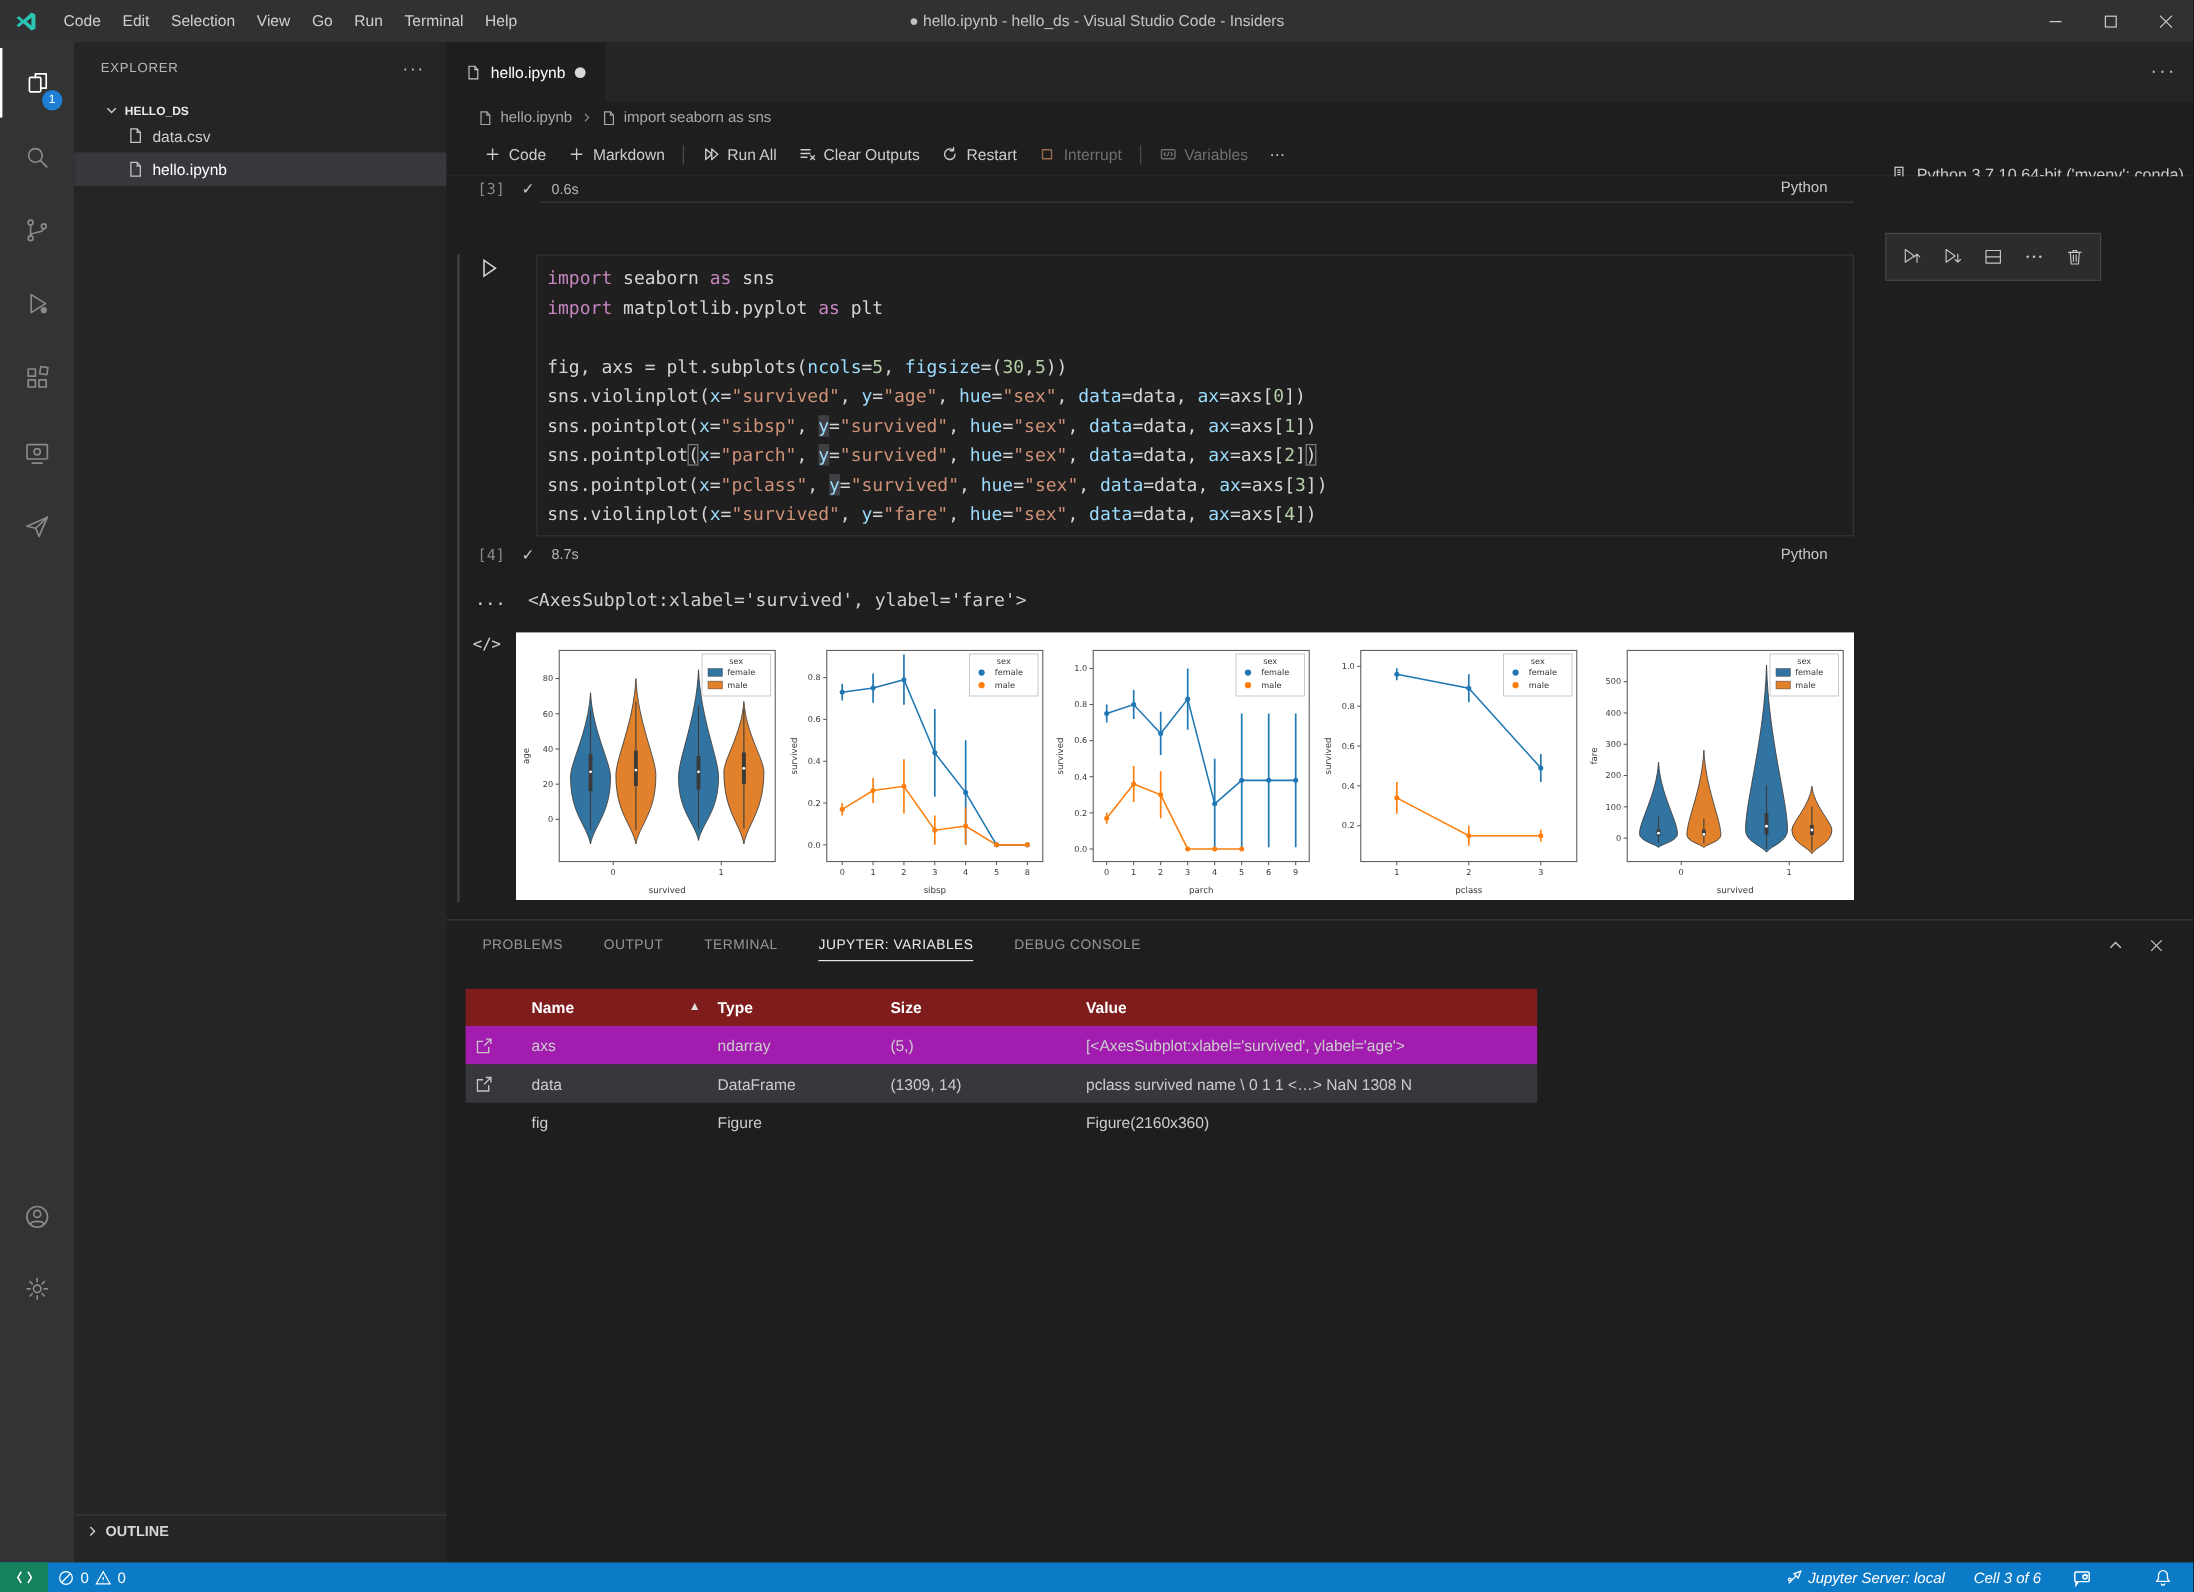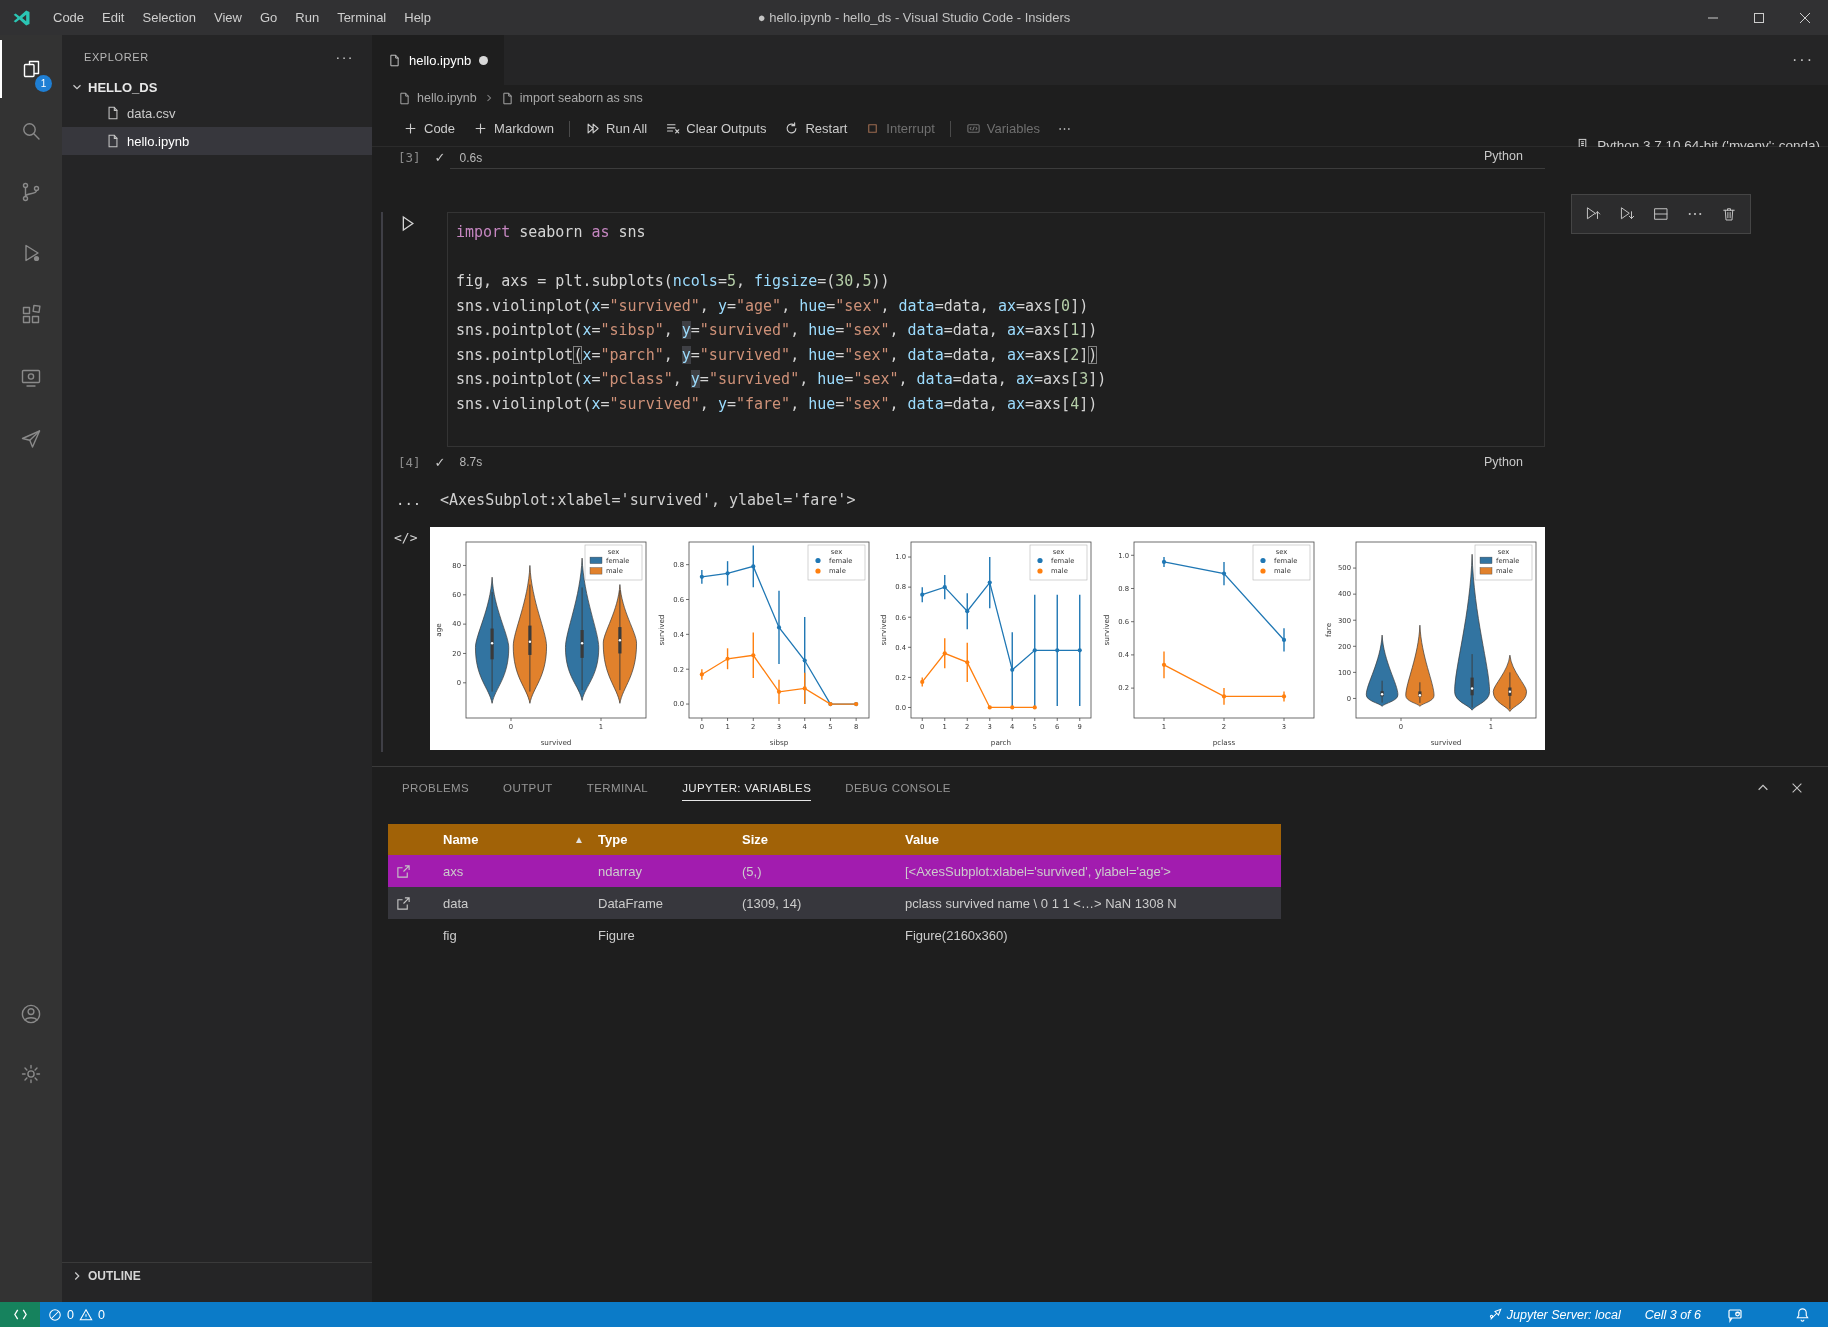--- a/index.html
+++ b/index.html
@@ -18,21 +18,21 @@
   
   #activitybar{position:absolute;left:0;top:35px;width:62px;height:1267px;background:#333333;z-index:20;}
   .act-item{position:absolute;left:0;width:62px;height:58px;display:flex;align-items:center;justify-content:center;color:#8a8a8a;}
   .act-item.active{color:#ffffff;border-left:2px solid #ffffff;}
   .act-badge{position:absolute;right:10px;bottom:6px;background:#1f7fd4;color:#fff;font-size:10px;width:17px;height:17px;border-radius:50%;display:flex;align-items:center;justify-content:center;}
 
   
   #sidebar{position:absolute;left:62px;top:35px;width:310px;height:1267px;background:#252526;z-index:10;}
   #sidebar-header{display:flex;align-items:center;justify-content:space-between;padding:14px 18px 10px 22px;}
   #sidebar-title{font-size:11px;letter-spacing:.6px;color:#b8b8b8;}
-  .tree-section{display:flex;align-items:center;height:24px;padding-left:8px;color:#e8e8e8;font-weight:bold;font-size:13px;gap:4px;}
+  .tree-section{display:flex;align-items:flex-end;height:24px;padding-left:24px;color:#e8e8e8;font-weight:bold;font-size:10px;gap:4px;}
   .tree-row{display:flex;align-items:center;height:28px;padding-left:44px;gap:7px;font-size:13px;color:#cccccc;}
   .tree-row.selected{background:#37373d;color:#ffffff;}
   #outline-section{position:absolute;left:0;bottom:14px;width:310px;border-top:1px solid #3a3a3a;height:26px;display:flex;align-items:center;padding-left:8px;gap:4px;font-weight:bold;font-size:12px;color:#d6d6d6;}
 
   
   #main{position:absolute;left:372px;top:35px;width:1456px;height:1267px;background:#1e1e1e;}
   #tabbar{position:absolute;left:0;top:0;width:1456px;height:50px;background:#252526;display:flex;}
   #tab-active{height:50px;background:#1e1e1e;display:flex;align-items:center;gap:8px;padding:0 16px;font-size:13px;color:#ffffff;}
   #tab-dirty{width:9px;height:9px;border-radius:50%;background:#d8d8d8;}
   #editor-actions{position:absolute;right:14px;top:0;height:50px;display:flex;align-items:center;color:#c5c5c5;font-size:16px;letter-spacing:2px;}
@@ -67,21 +67,21 @@
 
   
   #panel{position:absolute;left:0;top:731px;width:1456px;height:536px;background:#1e1e1e;border-top:1px solid #3b3b3b;}
   #panel-tabs{display:flex;align-items:center;height:42px;padding-left:30px;gap:34px;}
   .panel-tab{font-size:11.5px;letter-spacing:.4px;color:#969696;position:relative;height:42px;display:flex;align-items:center;}
   .panel-tab.active{color:#eaeaea;}
   .panel-tab.active::after{content:"";position:absolute;left:0;right:0;bottom:8px;height:1.5px;background:#e7e7e7;}
   #panel-actions{position:absolute;right:24px;top:0;height:42px;display:flex;align-items:center;gap:20px;color:#c5c5c5;}
   #vars-table{position:absolute;left:16px;top:57px;width:893px;}
   .vt-row{position:relative;height:32px;display:flex;align-items:center;font-size:13px;color:#cccccc;}
-  .vt-header{height:31px;font-weight:bold;color:#ffffff;background:#a16207;}
+  .vt-header{height:31px;font-weight:bold;color:#ffffff;background:#7f1d1d;}
   .vt-name{position:absolute;left:55px;}
   .vt-type{position:absolute;left:210px;}
   .vt-sort{position:absolute;left:186px;font-size:10px;color:#e0e0e0;}
   .vt-size{position:absolute;left:354px;}
   .vt-value{position:absolute;left:517px;white-space:nowrap;overflow:hidden;max-width:370px;}
   .vt-icon{position:absolute;left:8px;color:#c5c5c5;display:flex;}
 
   
   #statusbar{position:absolute;left:0;top:1302px;width:1828px;height:25px;background:#0b7bc8;display:flex;align-items:center;color:#ffffff;font-size:12.5px;z-index:40;}
   #remote-indicator{width:40px;height:25px;background:#16825d;display:flex;align-items:center;justify-content:center;}
@@ -378,20 +378,21 @@
         </div>
 
       <div id="cell-run-btn">
         <svg width="19" height="19" viewBox="0 0 16 16" fill="none" stroke="currentColor" stroke-width="1.1">
             <path d="M4.5 2.5l8 5.5-8 5.5z"></path>
           </svg>
       </div>
 
       <div id="cell-editor">
           <div class="code-line"><span class="tk-kw">import</span><span class="tk-tx"> seaborn </span><span class="tk-kw">as</span><span class="tk-tx"> sns</span></div>
+          <div class="code-line"><span class="tk-kw">import</span><span class="tk-tx"> matplotlib.pyplot </span><span class="tk-kw">as</span><span class="tk-tx"> plt</span></div>
           <div class="code-line">&nbsp;</div>
           <div class="code-line"><span class="tk-tx">fig, axs = plt.subplots(</span><span class="tk-id">ncols</span><span class="tk-tx">=</span><span class="tk-num">5</span><span class="tk-tx">, </span><span class="tk-id">figsize</span><span class="tk-tx">=(</span><span class="tk-num">30</span><span class="tk-tx">,</span><span class="tk-num">5</span><span class="tk-tx">))</span></div>
           <div class="code-line"><span class="tk-tx">sns.violinplot(</span><span class="tk-id">x</span><span class="tk-tx">=</span><span class="tk-str">"survived"</span><span class="tk-tx">, </span><span class="tk-id">y</span><span class="tk-tx">=</span><span class="tk-str">"age"</span><span class="tk-tx">, </span><span class="tk-id">hue</span><span class="tk-tx">=</span><span class="tk-str">"sex"</span><span class="tk-tx">, </span><span class="tk-id">data</span><span class="tk-tx">=data, </span><span class="tk-id">ax</span><span class="tk-tx">=axs[</span><span class="tk-num">0</span><span class="tk-tx">])</span></div>
           <div class="code-line"><span class="tk-tx">sns.pointplot(</span><span class="tk-id">x</span><span class="tk-tx">=</span><span class="tk-str">"sibsp"</span><span class="tk-tx">, </span><span class="tk-id tk-h">y</span><span class="tk-tx">=</span><span class="tk-str">"survived"</span><span class="tk-tx">, </span><span class="tk-id">hue</span><span class="tk-tx">=</span><span class="tk-str">"sex"</span><span class="tk-tx">, </span><span class="tk-id">data</span><span class="tk-tx">=data, </span><span class="tk-id">ax</span><span class="tk-tx">=axs[</span><span class="tk-num">1</span><span class="tk-tx">])</span></div>
           <div class="code-line"><span class="tk-tx">sns.pointplot</span><span class="tk-tx tk-b">(</span><span class="tk-id">x</span><span class="tk-tx">=</span><span class="tk-str">"parch"</span><span class="tk-tx">, </span><span class="tk-id tk-h">y</span><span class="tk-tx">=</span><span class="tk-str">"survived"</span><span class="tk-tx">, </span><span class="tk-id">hue</span><span class="tk-tx">=</span><span class="tk-str">"sex"</span><span class="tk-tx">, </span><span class="tk-id">data</span><span class="tk-tx">=data, </span><span class="tk-id">ax</span><span class="tk-tx">=axs[</span><span class="tk-num">2</span><span class="tk-tx">]</span><span class="tk-tx tk-b">)</span></div>
           <div class="code-line"><span class="tk-tx">sns.pointplot(</span><span class="tk-id">x</span><span class="tk-tx">=</span><span class="tk-str">"pclass"</span><span class="tk-tx">, </span><span class="tk-id tk-h">y</span><span class="tk-tx">=</span><span class="tk-str">"survived"</span><span class="tk-tx">, </span><span class="tk-id">hue</span><span class="tk-tx">=</span><span class="tk-str">"sex"</span><span class="tk-tx">, </span><span class="tk-id">data</span><span class="tk-tx">=data, </span><span class="tk-id">ax</span><span class="tk-tx">=axs[</span><span class="tk-num">3</span><span class="tk-tx">])</span></div>
           <div class="code-line"><span class="tk-tx">sns.violinplot(</span><span class="tk-id">x</span><span class="tk-tx">=</span><span class="tk-str">"survived"</span><span class="tk-tx">, </span><span class="tk-id">y</span><span class="tk-tx">=</span><span class="tk-str">"fare"</span><span class="tk-tx">, </span><span class="tk-id">hue</span><span class="tk-tx">=</span><span class="tk-str">"sex"</span><span class="tk-tx">, </span><span class="tk-id">data</span><span class="tk-tx">=data, </span><span class="tk-id">ax</span><span class="tk-tx">=axs[</span><span class="tk-num">4</span><span class="tk-tx">])</span></div>
         </div>
 
       <div class="cellstatus" style="left:26px;top:302px;height:26px;gap:14px;">

